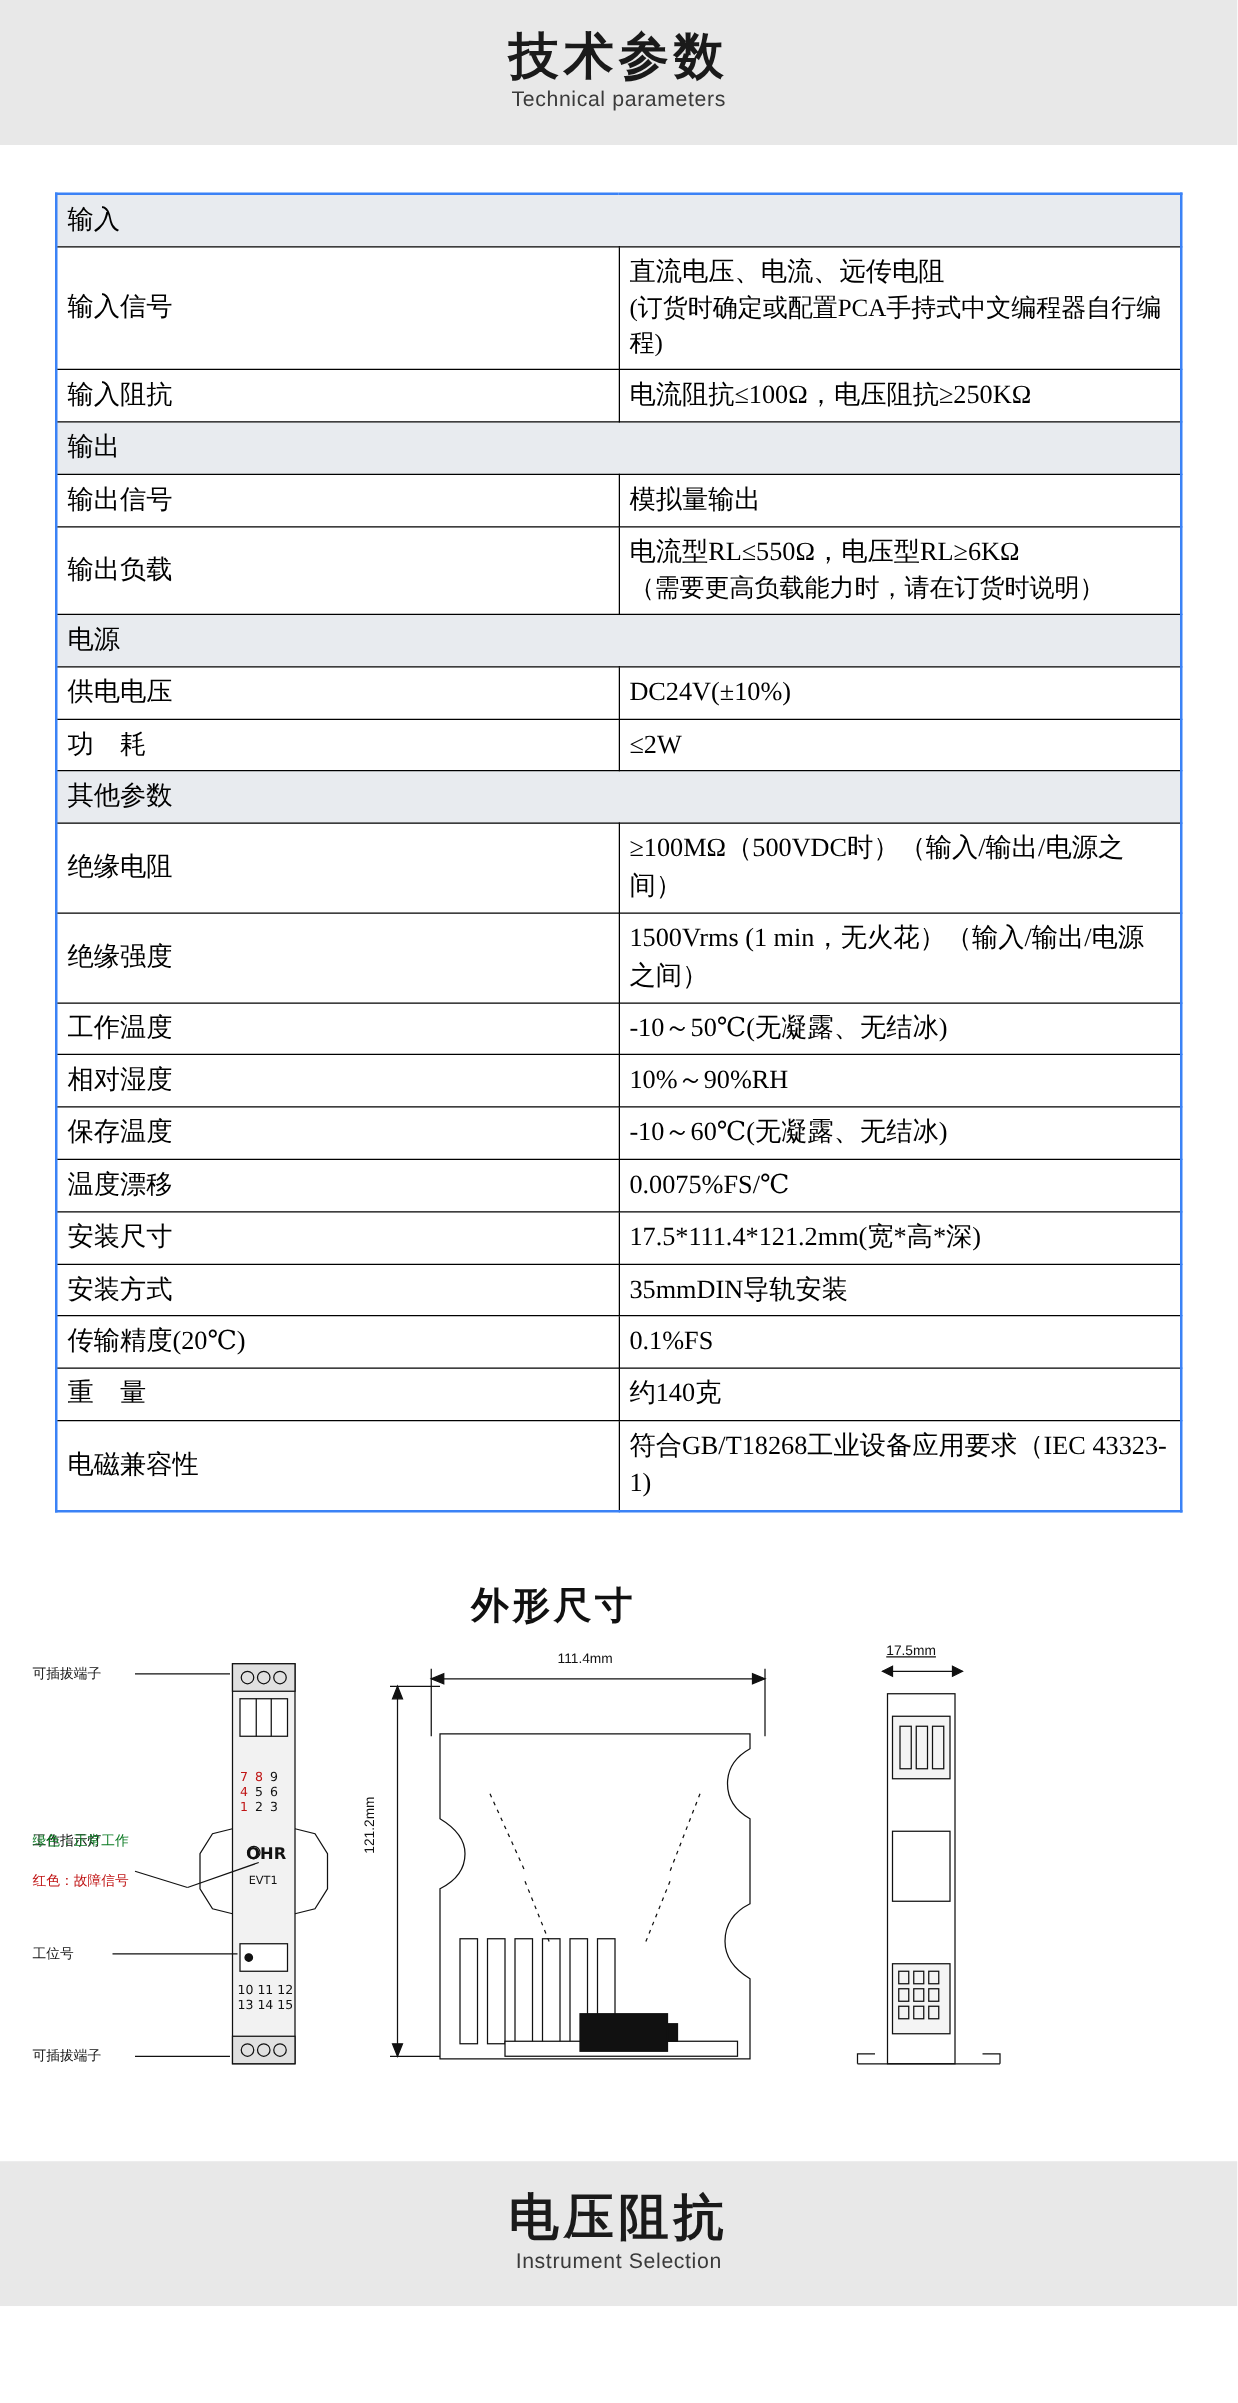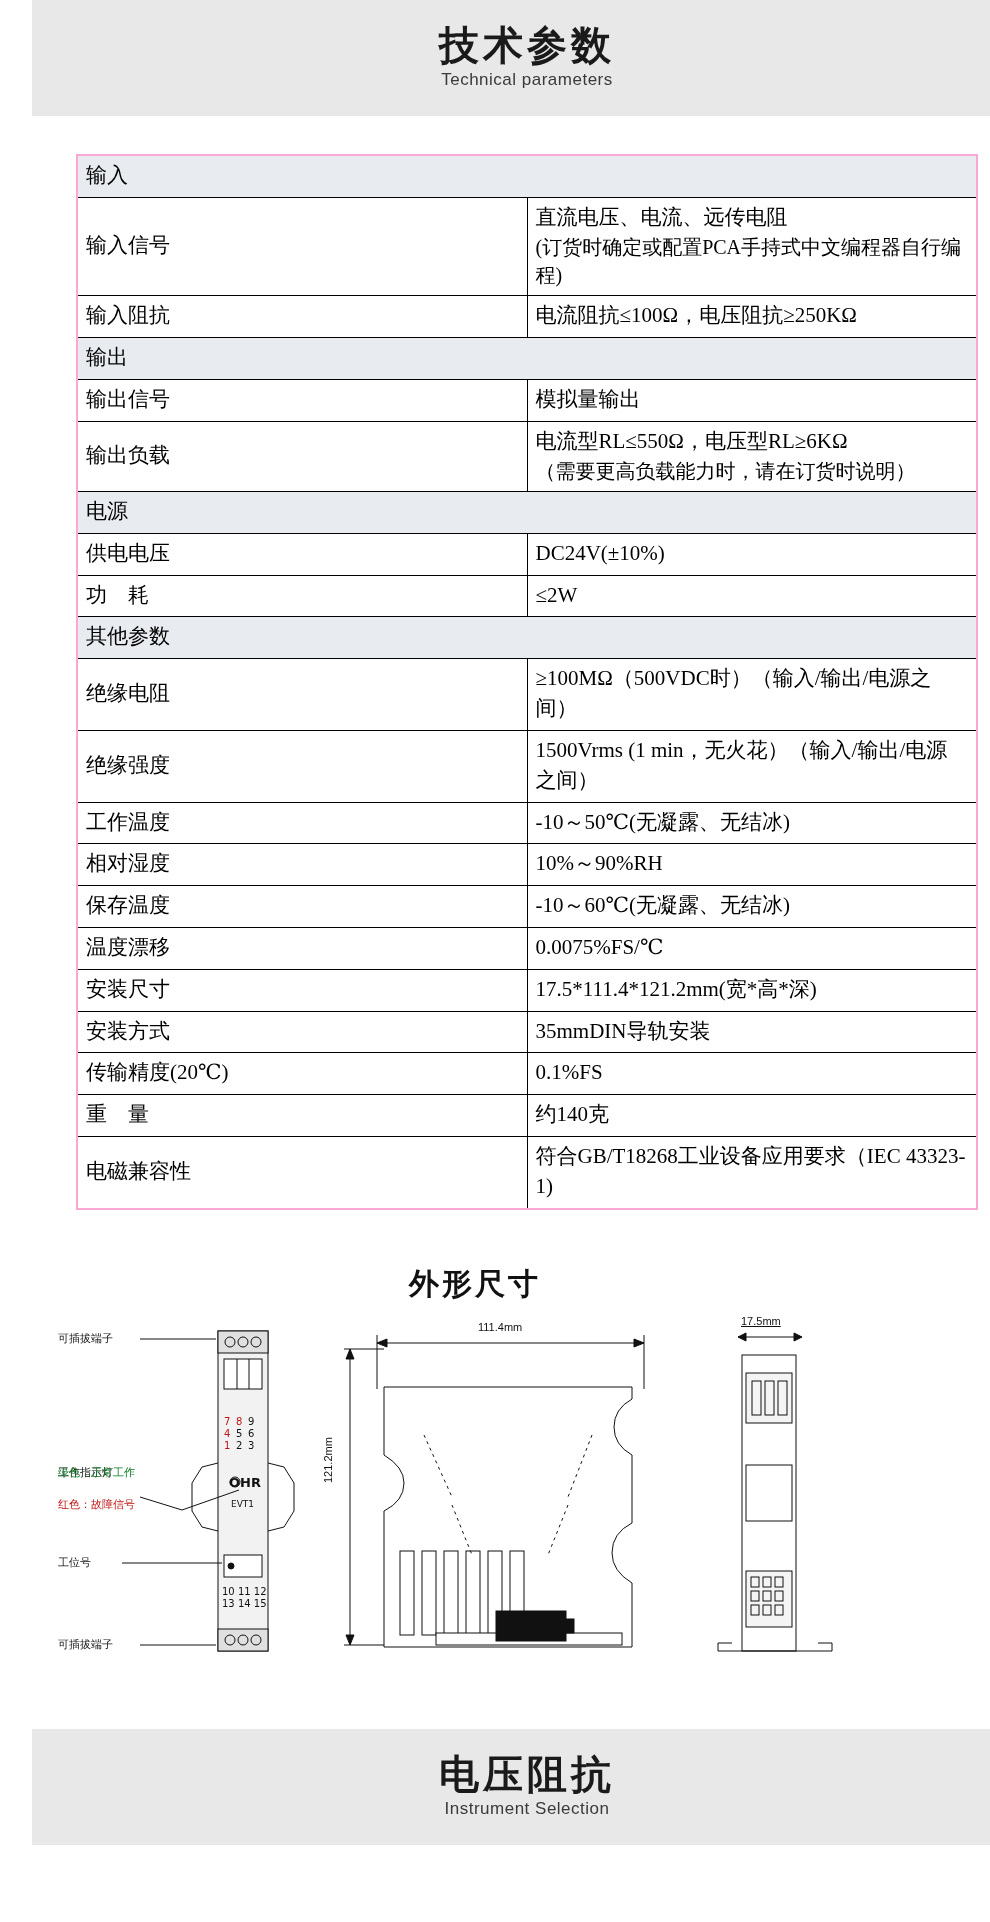--- a/index.html
+++ b/index.html
@@ -2,21 +2,21 @@
 <html><head>
 <meta charset="utf-8">
 <style>
   * { box-sizing: border-box; }
   html, body {
     margin: 0; padding: 0;
     width: 990px;
     background: #ffffff;
     font-family: "Liberation Serif", "DejaVu Serif", serif;
   }
-  .page { width: 886px; position: relative; margin-left: 32px; }
+  .page { width: 886px; position: relative; }
 
   
   .banner {
     width: 990px;
     background: #e8e8e8;
     text-align: center;
     padding: 22px 0 26px 0;
   }
   .banner .cn {
     font-size: 40px;
@@ -35,21 +35,21 @@
   }
 
   
   .spec-wrap {
     padding: 38px 44px 10px 44px;
     background: #ffffff;
   }
   table.spec {
     width: 902px;
     border-collapse: collapse;
-    border: 2px solid #f9a8d4;
+    border: 2px solid #3b82f6;
     table-layout: fixed;
   }
   table.spec td {
     border: 1px solid #000;
     padding: 5px 8px 6px 8px;
     font-size: 21px;
     color: #000;
     vertical-align: middle;
     line-height: 1.42;
   }

